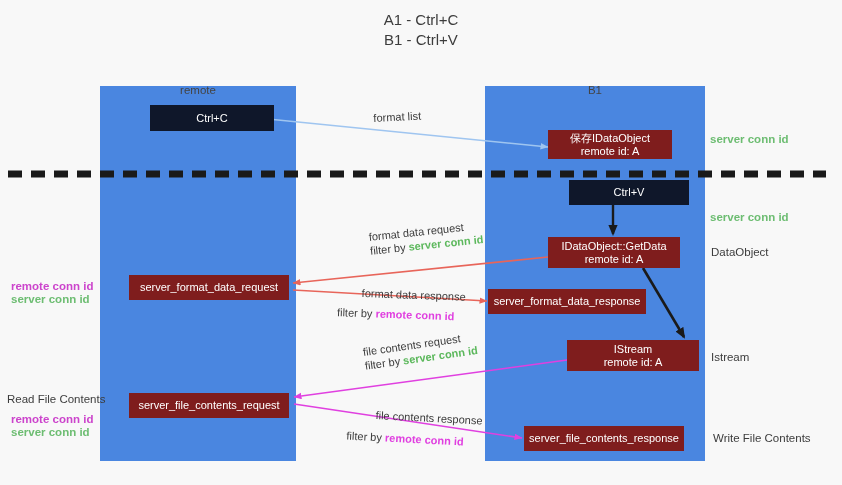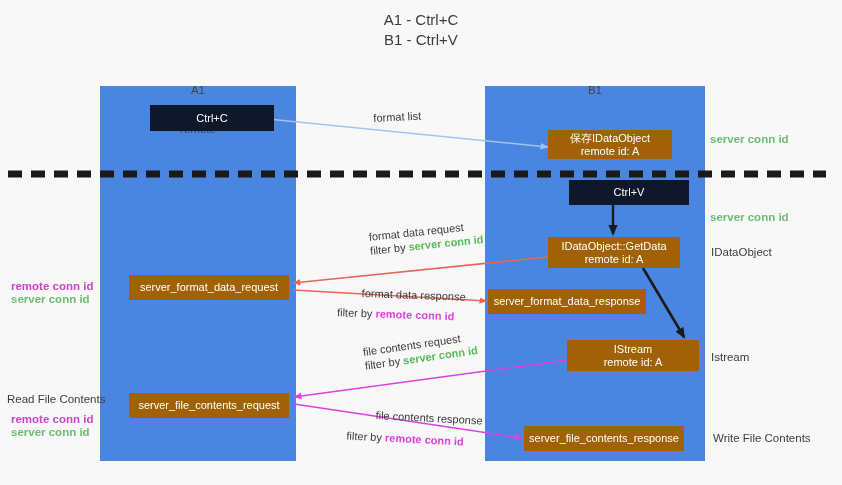--- a/index.html
+++ b/index.html
@@ -32,21 +32,21 @@
 
   
   .box{
     display:flex;align-items:center;justify-content:center;
     text-align:center;color:#ffffff;
     font-size:11px;line-height:13px;
     box-sizing:border-box;
     white-space:pre;
     padding:2px 4px;
   }
-  .box.orange{background:#a16207;}
+  .box.orange{background:#7f1d1d;}
   .box.green{background:#0f172a;margin-left:16px;}
 
   
   .side{font-size:11.5px;line-height:14px;white-space:pre;}
   .green-t{color:#6dbd72;font-weight:bold;}
   .magenta-t{color:#cc44cc;font-weight:bold;}
   .plain-t{color:#3c3c3c;}
 
   
   .alabel{
@@ -95,21 +95,20 @@
 
     <path d="M567,360 L294,397" stroke="#e040e0" stroke-width="1.6" fill="none" marker-end="url(#ah-mag)"></path>
 
     <path d="M294,404 L522,438" stroke="#e040e0" stroke-width="1.6" fill="none" marker-end="url(#ah-mag)"></path>
   </svg>
 
   <div class="abs title">A1 - Ctrl+C
 B1 - Ctrl+V</div>
 
   <div class="abs lane-head" style="left:100px;top:58px;width:196px;">
-    <div>A1</div>
     <div>remote</div>
   </div>
   <div class="abs lane-head" style="left:485px;top:58px;width:220px;">
     <div>B1</div>
   </div>
 
   <div class="abs box green" style="left:134px;top:105px;width:124px;height:26px;">Ctrl+C</div>
 
   <div class="abs box orange" style="left:548px;top:130px;width:124px;height:29px;">保存IDataObject
 remote id: A</div>
@@ -149,21 +148,21 @@
 
   <div class="abs" style="left:376px;top:408px;transform:rotate(3deg);transform-origin:left top;">
     <div class="alabel">file contents response</div>
     <div class="alabel" style="margin-top:8px;margin-left:-28px;"><span>filter by </span><span class="m">remote conn id</span></div>
   </div>
 
   <div class="abs side green-t" style="left:710px;top:132px;">server conn id</div>
 
   <div class="abs side green-t" style="left:710px;top:210px;">server conn id</div>
 
-  <div class="abs side plain-t" style="left:711px;top:245px;">IDataObject</div>
+  <div class="abs side plain-t" style="left:711px;top:245px;">DataObject</div>
 
   <div class="abs side plain-t" style="left:711px;top:350px;">Istream</div>
 
   <div class="abs side plain-t" style="left:713px;top:431px;">Write File Contents</div>
 
   <div class="abs side magenta-t" style="left:11px;top:279px;">remote conn id</div>
   <div class="abs side green-t" style="left:11px;top:292px;">server conn id</div>
 
   <div class="abs side plain-t" style="left:7px;top:392px;">Read File Contents</div>
   <div class="abs side magenta-t" style="left:11px;top:412px;">remote conn id</div>

